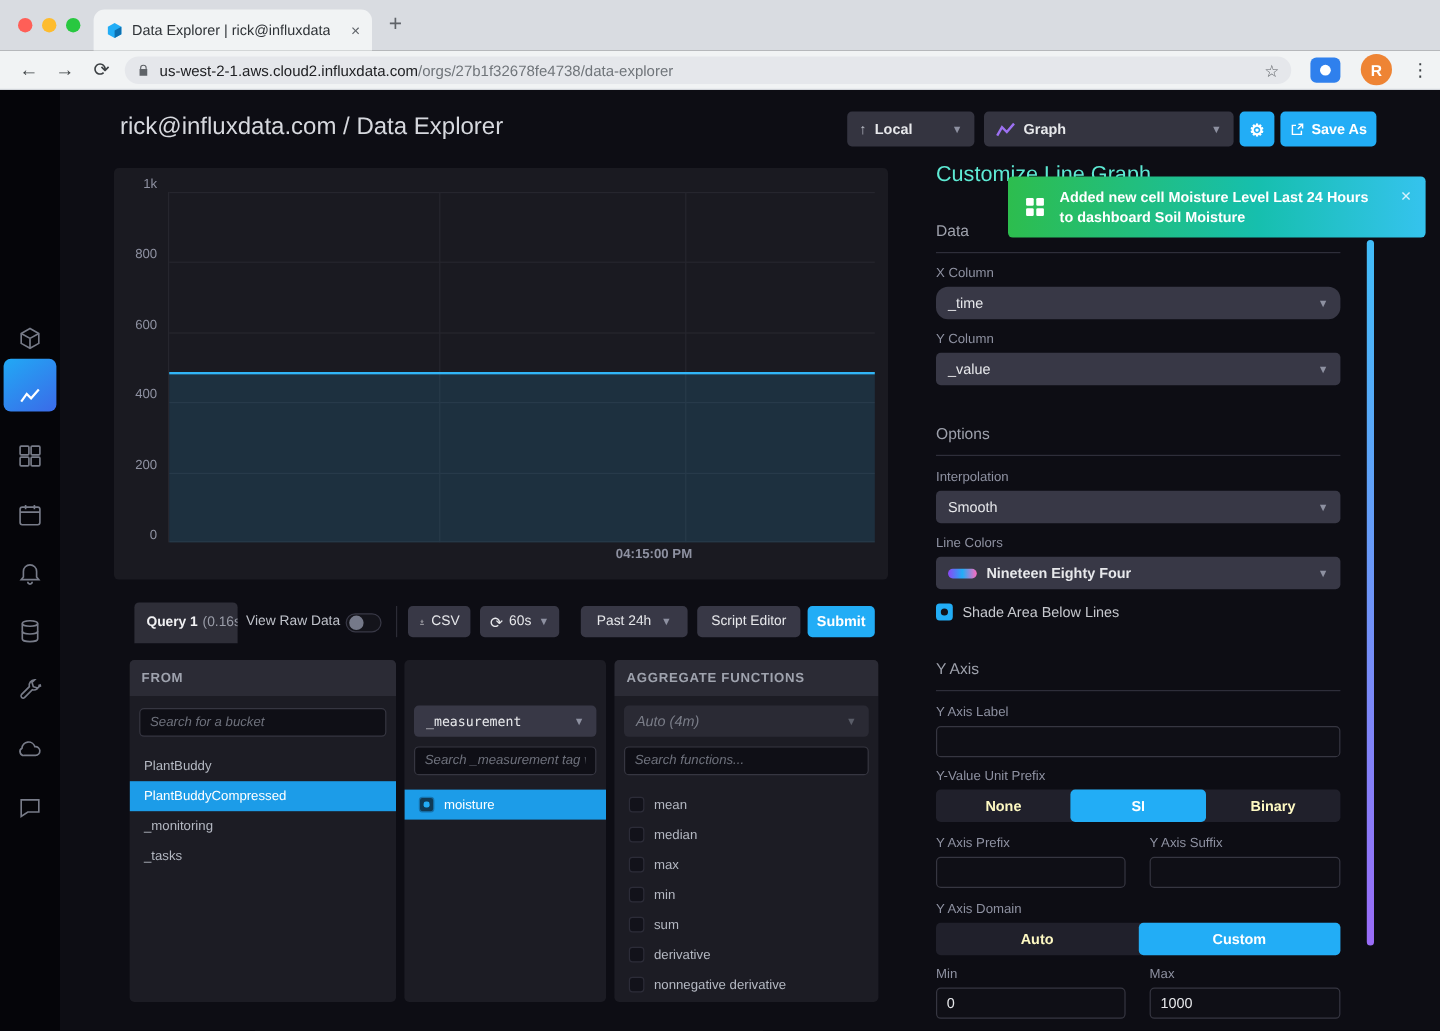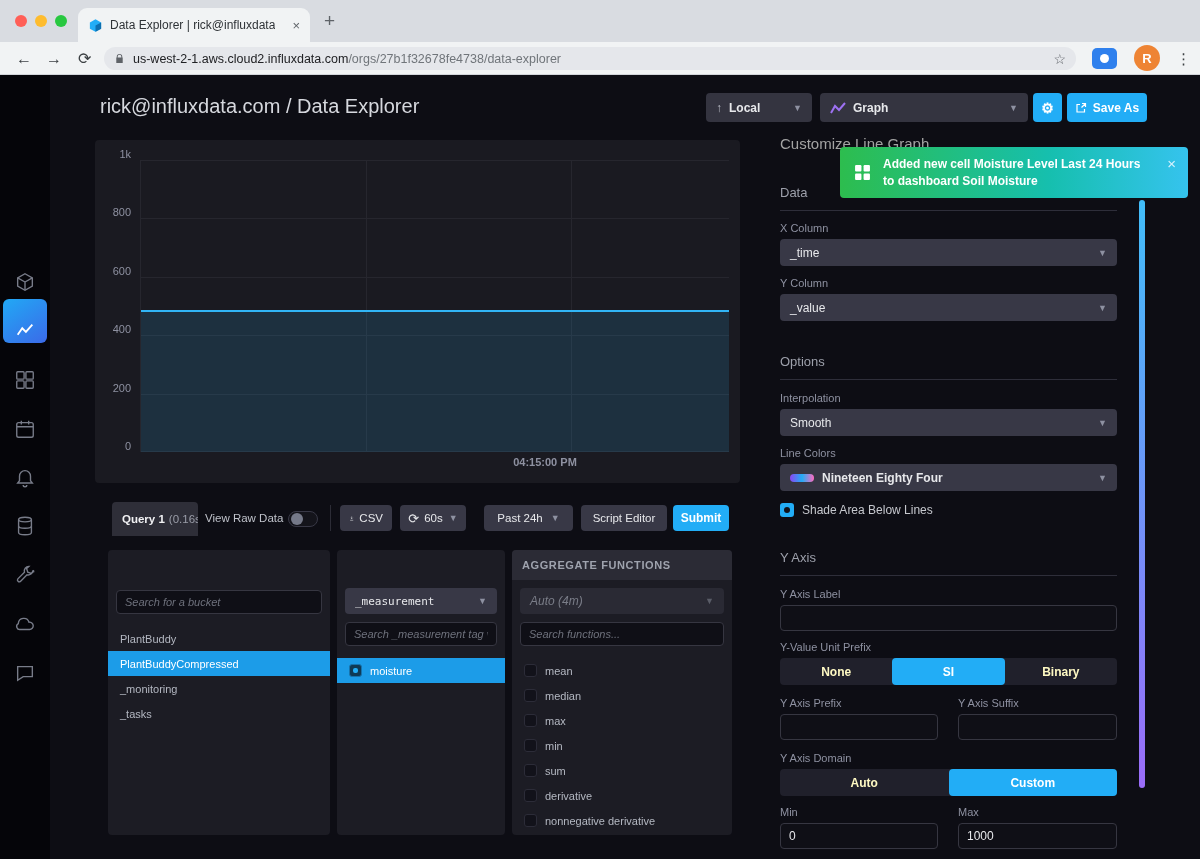--- a/index.html
+++ b/index.html
@@ -71,21 +71,21 @@
   .bsearch::placeholder { font-style:italic; color:#6e717c; }
   .litem { position:absolute; left:0; width:100%; height:25px; display:flex; align-items:center; padding:0 12px; font-family:Liberation Sans, sans-serif; font-size:11px; color:#b4b8c2; }
   .litem.sel { background:#1c9ce8; color:#fff; }
   .bdd { position:absolute; left:8px; height:26px; width:calc(100% - 16px); background:#383846; }
   .bdd.disabled { background:#2a2a34; color:#7a7d88; font-style:italic; }
   .cbox { width:13px; height:13px; background:#12121a; border:1px solid #2c2c38; border-radius:3px; margin-right:8px; flex:none; }
   .cbox.dot { position:relative; }
   .cbox.dot::after { content:""; position:absolute; left:3px; top:3px; width:5px; height:5px; border-radius:2px; background:#22adf6; }
 
   
-  .rp-title { position:absolute; left:780px; top:60px; font-size:15px; color:#a3a3a3; }
+  .rp-title { position:absolute; left:780px; top:60px; font-size:18px; color:#5eead4; }
   .sect { position:absolute; left:780px; width:337px; font-size:13px; color:#9da0ab; border-bottom:1px solid #2e2e3a; padding-bottom:10px; }
   .flabel { position:absolute; font-size:11px; color:#8e91a1; }
   .rdd { position:absolute; left:780px; width:337px; height:27px; background:#383846; }
   .tinput { position:absolute; height:26px; background:#0f0f16; border:1px solid #363641; border-radius:4px; color:#e7e8eb; font-size:12px; padding:0 8px; }
   .rgroup { position:absolute; left:780px; width:337px; height:27px; background:#20202b; border-radius:4px; display:flex; }
   .rgroup .opt { flex:1; display:flex; align-items:center; justify-content:center; font-size:12px; font-weight:bold; color:#fef9c3; border-radius:4px; }
   .rgroup .opt.sel { background:#22adf6; color:#fff; }
   .swatch { width:24px; height:8px; border-radius:4px; background:linear-gradient(90deg,#8c46f5,#22adf6,#ff6ac0); margin-right:8px; flex:none; }
   .shade-row { position:absolute; left:780px; top:428px; display:flex; align-items:center; }
   .shade-box { width:14px; height:14px; border-radius:3px; background:#22adf6; position:relative; margin-right:8px; }
@@ -265,20 +265,21 @@
       <span class="caret" style="margin-left:8px; color:#8e91a1; font-size:9px;">▼</span>
     </div>
     <div class="qbtn" style="left:581px; width:86px;">
       <span>Script Editor</span>
     </div>
     <div class="btn-blue" style="position:absolute; left:673px; top:430px; width:56px; height:26px;">
       <span>Submit</span>
     </div>
 
     <div class="bpanel" style="left:108px; width:222px;">
+      <div class="bhead">FROM</div>
       <input class="bsearch" style="top: 40px;" placeholder="Search for a bucket">
       <div class="litem" style="top:76px;">PlantBuddy</div>
       <div class="litem sel" style="top:101px;">PlantBuddyCompressed</div>
       <div class="litem" style="top:126px;">_monitoring</div>
       <div class="litem" style="top:151px;">_tasks</div>
     </div>
 
     <div class="bpanel" style="left:337px; width:168px;">
       <div class="dd bdd" style="top:38px;">
         <span style="font-family:'DejaVu Sans Mono',monospace; font-size:11px;">_measurement</span>
@@ -325,21 +326,21 @@
       <div class="litem" style="top:233px;">
           <span class="cbox"></span>
           <span>derivative</span>
         </div>
     </div>
 
     <div class="rp-title">Customize Line Graph</div>
 
     <div class="sect" style="top:110px;">Data</div>
     <span class="flabel" style="left:780px; top:147px;">X Column</span>
-    <div class="dd rdd" style="top:164px;">
+    <div class="dd rdd" style="top:164px;border-radius:10px;">
       <span>_time</span>
       <span class="caret">▼</span>
     </div>
     <span class="flabel" style="left:780px; top:202px;">Y Column</span>
     <div class="dd rdd" style="top:219px;align-items:center;">
       <span>_value</span>
       <span class="caret">▼</span>
     </div>
 
     <div class="sect" style="top:279px;">Options</div>

